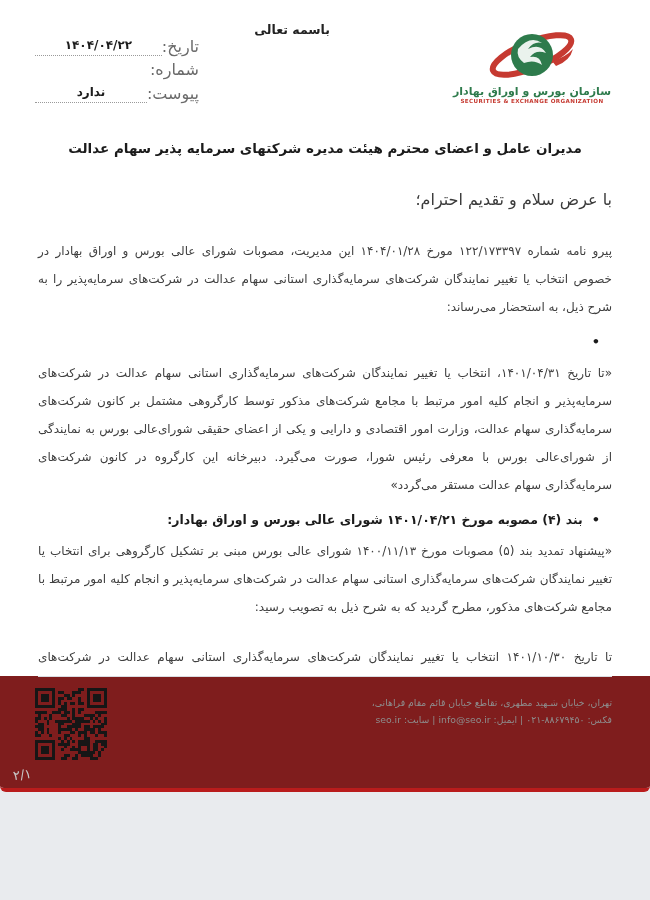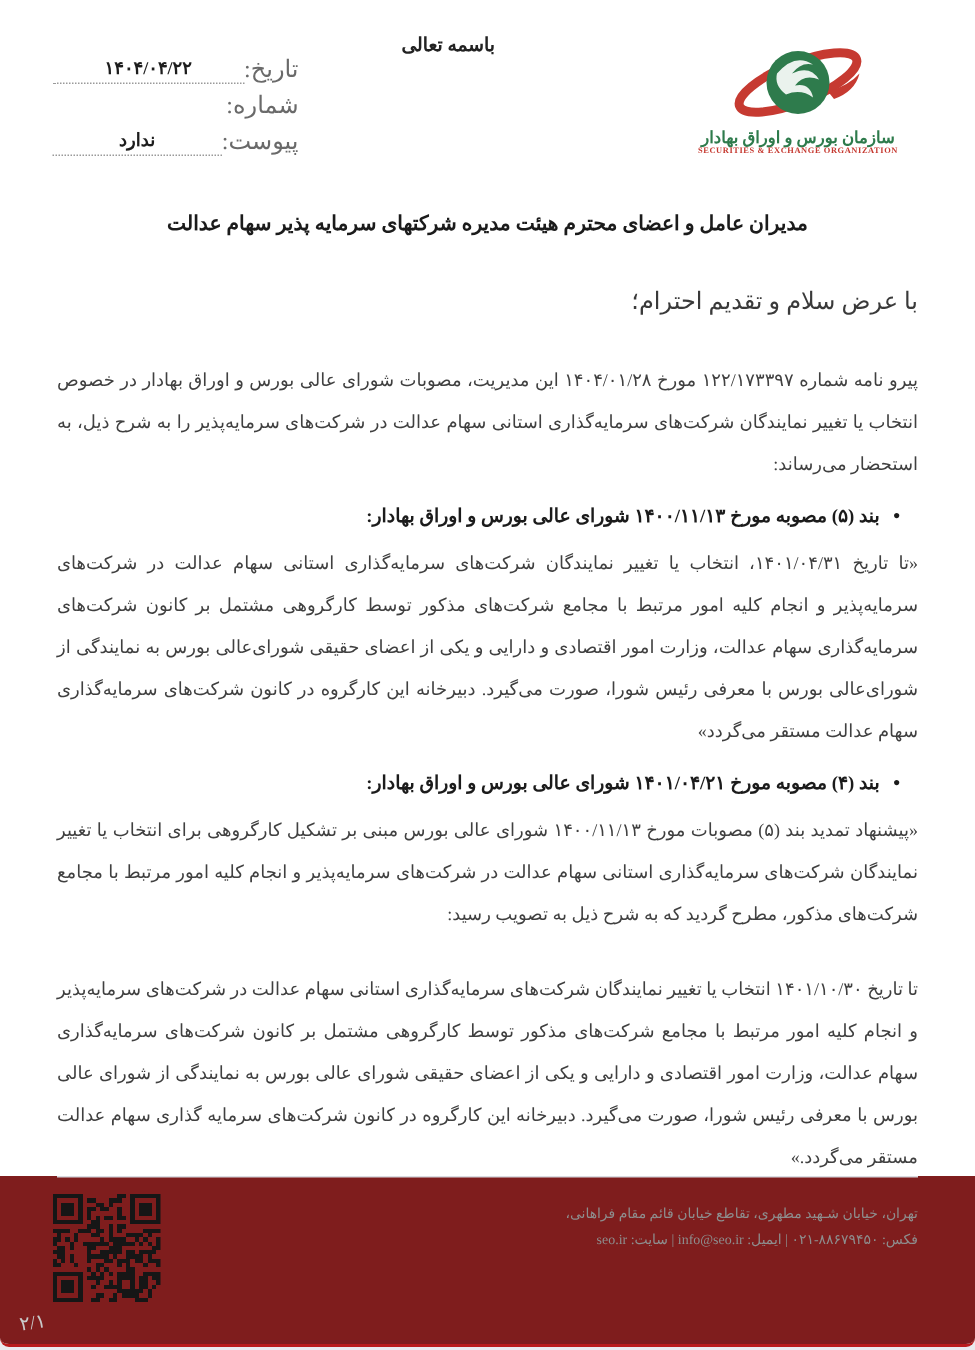--- a/index.html
+++ b/index.html
@@ -1,23 +1,22 @@
 <!DOCTYPE html>
 <html lang="fa" dir="rtl"><head>
 <meta charset="utf-8">
 <style>
   * { margin:0; padding:0; box-sizing:border-box; }
   html,body { background:#e9ebee; }
   body { font-family:"DejaVu Sans", sans-serif; }
   .page {
-    position:relative; width:650px; height:898px; margin:0 auto;
+    position:relative; width:650px; height:792px; margin:0 auto;
     background:#ffffff; overflow:hidden; direction:rtl;
-    border-bottom:2px solid #b91c1c; border-radius:0 0 6px 6px;
+    border-bottom:4px solid #b91c1c; border-radius:0 0 6px 6px;
     color:#3c3c3c;
-    font-family:Liberation Serif, serif;
   }
   
   .bismillah {
     position:absolute; top:22px; right:320px;
     font-weight:bold; font-size:12.5px; color:#222;
   }
   .meta-block { position:absolute; top:36px; left:35px; width:168px; direction:rtl; }
   .meta-row { display:flex; align-items:flex-end; margin-bottom:4px; }
   .meta-label { font-size:16px; color:#6a6a6a; padding-right:4px; white-space:nowrap; order:0; }
   .meta-line {
@@ -97,21 +96,20 @@
     <div class="logo-en">SECURITIES &amp; EXCHANGE ORGANIZATION</div>
   </div>
 
   <div class="content">
     <div class="letter-title">مدیران عامل و اعضای محترم هیئت مدیره  شرکتهای سرمایه پذیر سهام عدالت</div>
     <div class="salutation">با عرض سلام و تقدیم احترام؛</div>
     <div class="para">پیرو نامه شماره ۱۲۲/۱۷۳۳۹۷ مورخ ۱۴۰۴/۰۱/۲۸ این مدیریت، مصوبات شورای عالی بورس و اوراق بهادار در خصوص انتخاب یا تغییر نمایندگان شرکت‌های سرمایه‌گذاری استانی سهام عدالت در شرکت‌های سرمایه‌پذیر را به شرح ذیل، به استحضار می‌رساند:</div>
 
     <div class="section-heading">
       <span class="bullet">•</span>
-      <span>بند (۵) مصوبه مورخ ۱۴۰۰/۱۱/۱۳ شورای عالی بورس و اوراق بهادار:</span>
     </div>
     <div class="para">«تا تاریخ ۱۴۰۱/۰۴/۳۱، انتخاب یا تغییر نمایندگان شرکت‌های سرمایه‌گذاری استانی سهام عدالت در شرکت‌های سرمایه‌پذیر و انجام کلیه امور مرتبط با مجامع شرکت‌های مذکور توسط کارگروهی مشتمل بر کانون شرکت‌های سرمایه‌گذاری سهام عدالت، وزارت امور اقتصادی و دارایی و یکی از اعضای حقیقی شورای‌عالی بورس به نمایندگی از شورای‌عالی بورس با معرفی رئیس شورا، صورت می‌گیرد. دبیرخانه این کارگروه در کانون شرکت‌های سرمایه‌گذاری سهام عدالت مستقر می‌گردد»</div>
 
     <div class="section-heading">
       <span class="bullet">•</span>
       <span>بند (۴) مصوبه مورخ ۱۴۰۱/۰۴/۲۱ شورای عالی بورس و اوراق بهادار:</span>
     </div>
     <div class="para">«پیشنهاد تمدید بند (۵) مصوبات مورخ ۱۴۰۰/۱۱/۱۳ شورای عالی بورس مبنی بر تشکیل کارگروهی برای انتخاب یا تغییر نمایندگان شرکت‌های سرمایه‌گذاری استانی سهام عدالت در شرکت‌های سرمایه‌پذیر و انجام کلیه امور مرتبط با مجامع شرکت‌های مذکور، مطرح گردید که به شرح ذیل به تصویب رسید:</div>
     <div class="gap"></div>
     <div class="para">تا تاریخ ۱۴۰۱/۱۰/۳۰ انتخاب یا تغییر نمایندگان شرکت‌های سرمایه‌گذاری استانی سهام عدالت در شرکت‌های سرمایه‌پذیر و انجام کلیه امور مرتبط با مجامع شرکت‌های مذکور توسط کارگروهی مشتمل بر کانون شرکت‌های سرمایه‌گذاری سهام عدالت، وزارت امور اقتصادی و دارایی و یکی از اعضای حقیقی شورای عالی بورس به نمایندگی از شورای عالی بورس با معرفی رئیس شورا، صورت می‌گیرد. دبیرخانه این کارگروه در کانون شرکت‌های سرمایه گذاری سهام عدالت مستقر می‌گردد.»</div>

